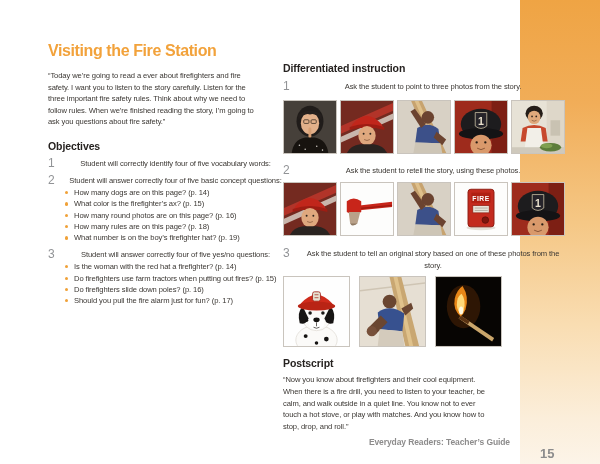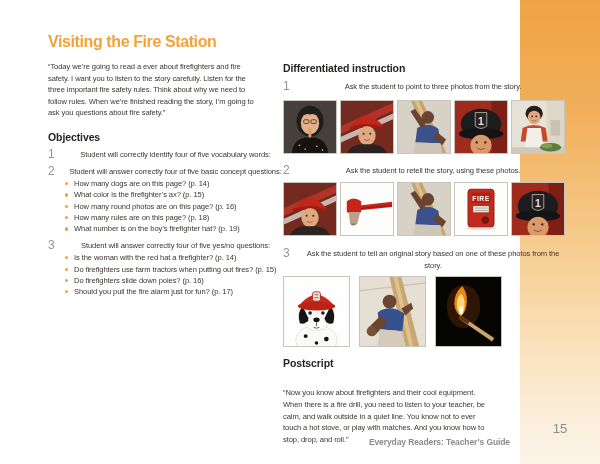--- a/index.html
+++ b/index.html
@@ -9,35 +9,35 @@
     width:600px; height:464px;
     background:#ffffff;
     font-family:"Liberation Sans", sans-serif;
     color:#3b3733;
     overflow:hidden;
   }
   .band {
     position:absolute; left:520px; top:0; width:80px; height:464px;
     background:linear-gradient(180deg,#efa444 0%,#f1ad58 22%,#f5c785 48%,#f9ddb2 70%,#fbeeda 90%,#fcf4e8 100%);
   }
-  .left-col { position:absolute; left:48px; top:32px; width:238px; }
+  .left-col { position:absolute; left:48px; top:41px; width:238px; }
   .right-col { position:absolute; left:283px; top:62px; width:283px; }
   h1.title {
     font-size:16px; line-height:20px; font-weight:bold;
     color:#f2a23b; letter-spacing:-0.4px; margin-bottom:9px;
   }
   h2.sect {
     font-size:10.5px; line-height:13px; font-weight:bold;
     color:#262220; letter-spacing:-0.1px;
   }
   .mt-obj { margin-top:12px; }
   .mt-post { margin-top:10px; }
   .para { margin-top:5px; }
   .para div { font-size:7.6px; line-height:11.6px; letter-spacing:-0.1px; color:#3b3733; }
-  .post-para { margin-top:17px; }
+  .post-para { margin-top:4px; }
   .num-row { display:flex; align-items:flex-start; }
   .num {
     flex:0 0 17px; font-size:12px; line-height:12px;
     color:#919396; font-weight:400; margin-top:-1px;
   }
   .num-text { flex:1; font-size:7.6px; line-height:11.6px; letter-spacing:-0.1px; color:#3b3733;text-align:center; }
   .obj { margin-top:5px; }
   .obj ul { list-style:none; margin:1px 0 0 17px; }
   .obj li {
     position:relative; padding-left:9px;
@@ -56,22 +56,22 @@
   .row-c { gap:9px; margin-top:5px; }
   .tile { width:54px; height:54px; background:#fff; border:1px solid #c9c4bd; }
   .tile-lg { width:67px; height:71px; background:#fff; border:1px solid #c9c4bd; }
   .tile svg, .tile-lg svg { display:block; width:100%; height:100%; }
   .footer {
     position:absolute; left:283px; top:437px; width:227px;
     text-align:right; font-size:8.5px; font-weight:bold;
     color:#8d8c8c; letter-spacing:-0.1px;
   }
   .page-num {
-    position:absolute; left:540px; top:421px; width:40px;
-    text-align:center; font-size:13px; font-weight:normal; color:#8c8c8c;
+    position:absolute; left:540px; top:446px; width:40px;
+    font-size:13px; font-weight:bold; color:#8c8c8c;
   }
   svg text { font-family:"Liberation Sans", sans-serif; }
 </style>
 </head>
 <body>
 
 <div class="band"></div>
 
 <div class="left-col">
   <h1 class="title">Visiting the Fire Station</h1>

